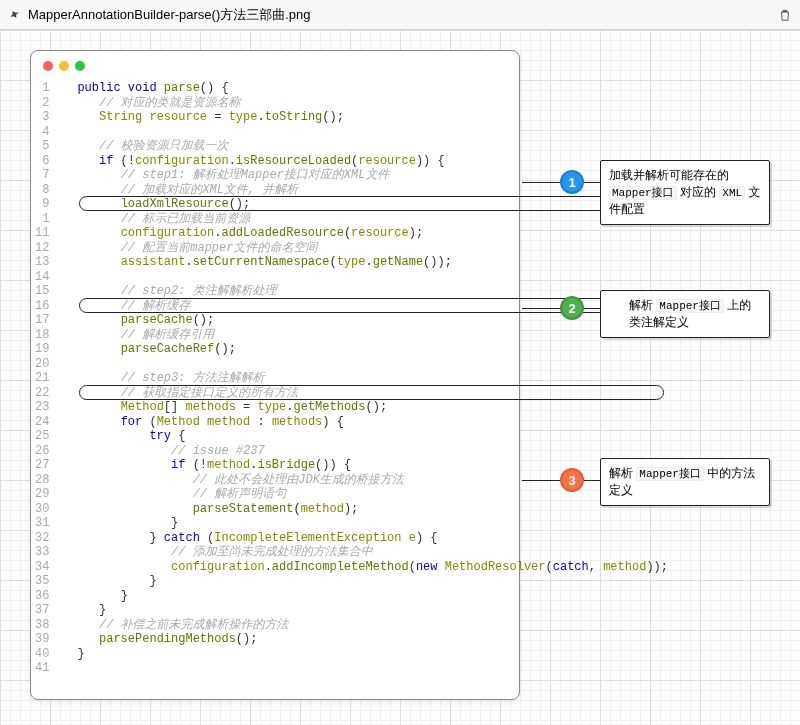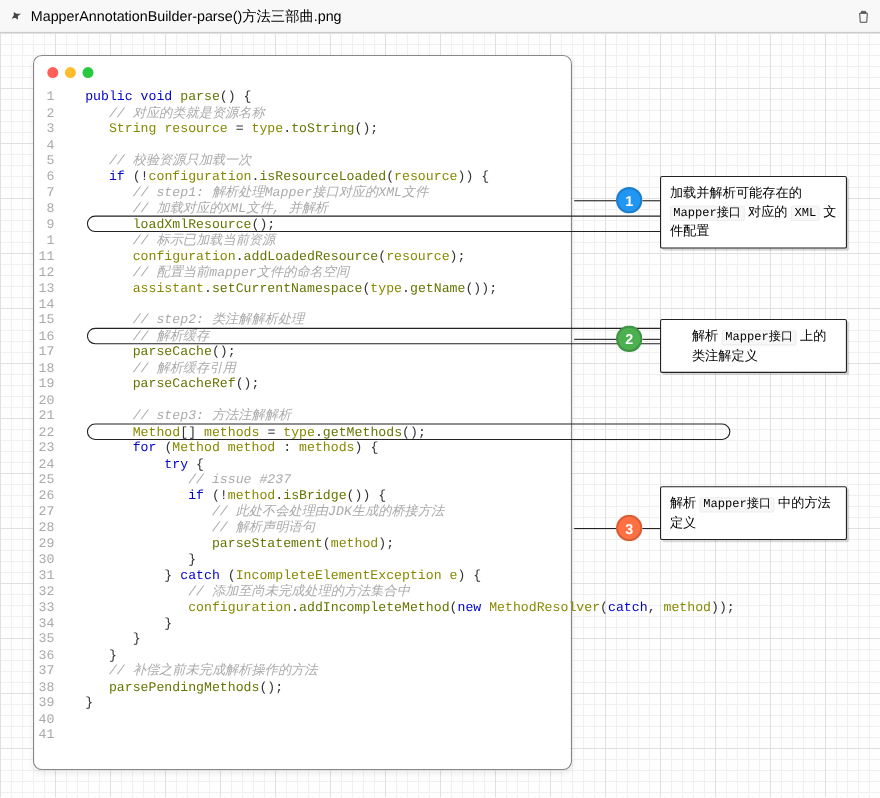--- a/index.html
+++ b/index.html
@@ -75,21 +75,21 @@
 
 .callout {
   position: absolute; left: 600px; width: 170px;
   background: #fff; border: 1.5px solid #222; border-radius: 2px;
   font-size: 12px; padding: 6px 8px; line-height: 1.4;
   box-shadow: 2px 2px 0 rgba(0,0,0,0.15);
 }
 .callout .mono { font-family: "Courier New", monospace; background: #f7f7f7; padding: 0 2px; border: 1px solid #eee; border-radius: 2px; font-size: 11px; }
 .c1 { top: 130px; }
 .c2 { top: 260px; padding-left: 28px; }
-.c3 { top: 412px; }
+.c3 { top: 428px; }
 
 .conn-r { position: absolute; border-top: 1.5px solid #222; height: 0; left: 584px; width: 16px; }
 .cr1 { top: 152px; } .cr2 { top: 278px; } .cr3 { top: 450px; }
 </style>
 </head>
 <body>
 
 <div class="toolbar">
   <div class="toolbar-left">
     <svg class="pin-icon" viewBox="0 0 24 24">
@@ -169,20 +169,21 @@
         <div>      <span class="cmt">// 配置当前mapper文件的命名空间</span></div>
         <div>      <span class="var">assistant</span><span class="pun">.</span><span class="mtd">setCurrentNamespace</span><span class="pun">(</span><span class="var">type</span><span class="pun">.</span><span class="mtd">getName</span><span class="pun">());</span></div>
         <div></div>
         <div>      <span class="cmt">// step2: 类注解解析处理</span></div>
         <div>      <span class="cmt">// 解析缓存</span></div>
         <div>      <span class="mtd">parseCache</span><span class="pun">();</span></div>
         <div>      <span class="cmt">// 解析缓存引用</span></div>
         <div>      <span class="mtd">parseCacheRef</span><span class="pun">();</span></div>
         <div></div>
         <div>      <span class="cmt">// step3: 方法注解解析</span></div>
+        <div>      <span class="cmt">// 获取指定接口定义的所有方法</span></div>
         <div>      <span class="cls">Method</span><span class="pun">[] </span><span class="var">methods</span><span class="pun"> = </span><span class="var">type</span><span class="pun">.</span><span class="mtd">getMethods</span><span class="pun">();</span></div>
         <div>      <span class="kw">for</span><span class="pun"> (</span><span class="cls">Method</span><span class="var"> method</span><span class="pun"> : </span><span class="var">methods</span><span class="pun">) {</span></div>
         <div>          <span class="kw">try</span><span class="pun"> {</span></div>
         <div>             <span class="cmt">// issue #237</span></div>
         <div>             <span class="kw">if</span><span class="pun"> (!</span><span class="var">method</span><span class="pun">.</span><span class="mtd">isBridge</span><span class="pun">()) {</span></div>
         <div>                <span class="cmt">// 此处不会处理由JDK生成的桥接方法</span></div>
         <div>                <span class="cmt">// 解析声明语句</span></div>
         <div>                <span class="mtd">parseStatement</span><span class="pun">(</span><span class="var">method</span><span class="pun">);</span></div>
         <div>             <span class="pun">}</span></div>
         <div>          <span class="pun">} </span><span class="kw">catch</span><span class="pun"> (</span><span class="cls">IncompleteElementException</span><span class="var"> e</span><span class="pun">) {</span></div>

